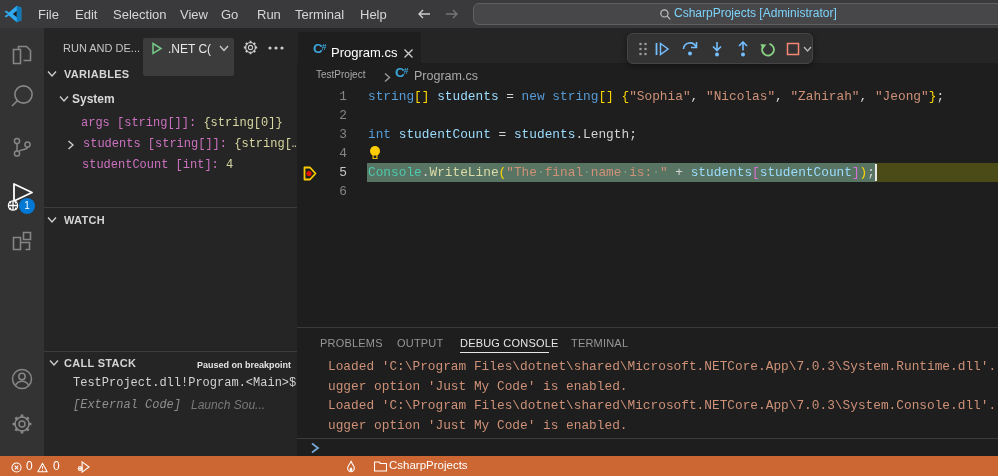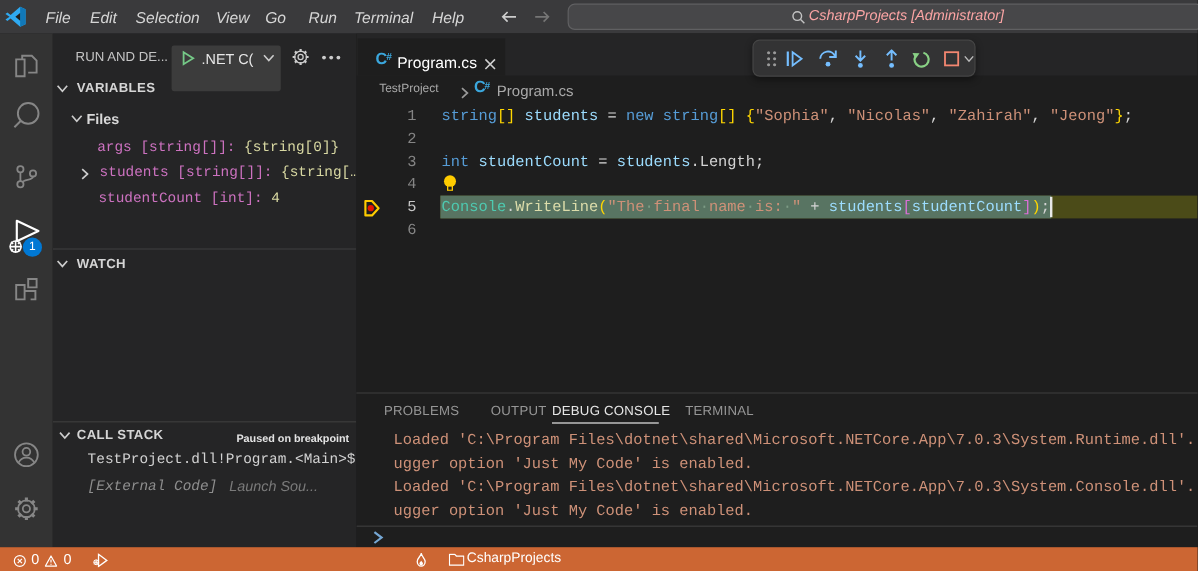--- a/index.html
+++ b/index.html
@@ -1,25 +1,25 @@
 <!DOCTYPE html>
 <html><head>
 <meta charset="utf-8">
 <style>
   * { margin:0; padding:0; box-sizing:border-box; }
   html,body { width:998px; height:476px; overflow:hidden; background:#1e1e1e;
     font-family:"Liberation Sans", sans-serif; }
   .abs { position:absolute; }
   .mono { font-family:"Liberation Mono", monospace; }
   
-  #titlebar { position:absolute; left:0; top:0; width:998px; height:28px; background:#3a3a3c;font-style:italic; }
+  #titlebar { position:absolute; left:0; top:0; width:998px; height:28px; background:#3a3a3c; }
   .menu { position:absolute; top:7px; font-size:13px; color:#d6d6d6; }
   #cmdcenter { position:absolute; left:473px; top:3px; width:530px; height:22px;
     background:#474749; border:1px solid #606062; border-radius:6px; }
-  #cmdtext { position:absolute; left:674px; top:6px; font-size:12px; color:#fca5a5; }
+  #cmdtext { position:absolute; left:674px; top:6px; font-size:12px; color:#7dd3fc; }
   
   #activitybar { position:absolute; left:0; top:28px; width:44px; height:428px; background:#333333; }
   
   #sidebar { position:absolute; left:44px; top:28px; width:253px; height:428px; background:#252526; overflow:hidden; }
   .sechead { font-weight:bold; font-size:11px; color:#d5d5d5; letter-spacing:0.3px;text-align:center; }
   .pink { color:#cd72c0; }
   .pale { color:#d8d8a2; }
   
   #editor { position:absolute; left:297px; top:28px; width:701px; height:299px; background:#1e1e1e; overflow:hidden; }
   #tabstrip { position:absolute; left:0; top:0; width:701px; height:35px; background:#252526; }
@@ -154,21 +154,21 @@
       <circle cx="14" cy="2" r="1.6" fill="#cccccc"></circle>
   </svg>
 
   <svg class="abs" style="left:3px;top:42px" width="10" height="8" viewBox="0 0 10 8">
     <path d="M1 1.5 L5 6 L9 1.5" stroke="#cccccc" stroke-width="1.4" fill="none"></path>
   </svg>
   <div class="abs sechead" style="left:20px;top:40px">VARIABLES</div>
   <svg class="abs" style="left:15px;top:67px" width="10" height="8" viewBox="0 0 10 8">
     <path d="M1 1.5 L5 6 L9 1.5" stroke="#cccccc" stroke-width="1.4" fill="none"></path>
   </svg>
-  <div class="abs" style="left:28px;top:64px;font-size:12px;font-weight:bold;color:#d8d8d8">Files</div>
+  <div class="abs" style="left:28px;top:64px;font-size:12px;font-weight:bold;color:#d8d8d8">System</div>
   <div class="abs mono" style="left:37px;top:88px;font-size:12px;white-space:nowrap"><span class="pink">args [string[]]:</span> <span class="pale">{string[0]}</span></div>
   <svg class="abs" style="left:23px;top:112px" width="7" height="10" viewBox="0 0 7 10">
     <path d="M1.5 1 L6 5 L1.5 9" stroke="#cccccc" stroke-width="1.4" fill="none"></path>
   </svg>
   <div class="abs mono" style="left:39px;top:109px;font-size:12px;white-space:nowrap"><span class="pink">students [string[]]:</span> <span class="pale">{string[…</span></div>
   <div class="abs mono" style="left:38px;top:130px;font-size:12px;white-space:nowrap"><span class="pink">studentCount [int]:</span> <span class="pale">4</span></div>
 
   <div class="abs" style="left:0;top:179px;width:253px;border-top:1px solid #3c3c3c"></div>
   <svg class="abs" style="left:3px;top:188px" width="10" height="8" viewBox="0 0 10 8">
     <path d="M1 1.5 L5 6 L9 1.5" stroke="#cccccc" stroke-width="1.4" fill="none"></path>
@@ -270,21 +270,21 @@
   <div class="codeline" style="top:135px"><span class="cls">Console</span>.<span class="fn">WriteLine</span><span class="b1">(</span><span class="str">"The<span class="wsd">·</span>final<span class="wsd">·</span>name<span class="wsd">·</span>is:<span class="wsd">·</span>"</span> + <span class="var">students</span><span class="b2">[</span><span class="var">studentCount</span><span class="b2">]</span><span class="b1">)</span>;</div>
   <div class="abs" style="left:578px;top:136px;width:1.5px;height:17px;background:#e8e8e8"></div>
 
   <svg class="abs" style="left:6px;top:138px" width="14" height="15" viewBox="0 0 14 15">
     <path d="M1.5 1.5 H7 L12.5 7.5 L7 13.5 H1.5 Z" stroke="#ffcc00" stroke-width="1.8" fill="none" stroke-linejoin="round"></path>
     <circle cx="6" cy="7.5" r="2.6" fill="#e51400"></circle>
   </svg>
 </div>
 <div id="panel">
   <div class="ptab" style="left:23px">PROBLEMS</div>
-  <div class="ptab" style="left:112px">OUTPUT</div>
+  <div class="ptab" style="left:100px">OUTPUT</div>
   <div class="ptab" style="left:163px;color:#e7e7e7">DEBUG CONSOLE</div>
   <div class="abs" style="left:163px;top:24px;width:89px;border-top:1px solid #e7e7e7"></div>
   <div class="ptab" style="left:274px">TERMINAL</div>
   <div class="conline" style="top:31px">Loaded 'C:\Program Files\dotnet\shared\Microsoft.NETCore.App\7.0.3\System.Runtime.dll'.</div>
   <div class="conline" style="top:50.5px">ugger option 'Just My Code' is enabled.</div>
   <div class="conline" style="top:70px">Loaded 'C:\Program Files\dotnet\shared\Microsoft.NETCore.App\7.0.3\System.Console.dll'.</div>
   <div class="conline" style="top:89.5px">ugger option 'Just My Code' is enabled.</div>
   <div class="abs" style="left:0;top:110px;width:701px;border-top:1px solid #3c3c3c"></div>
   <svg class="abs" style="left:13px;top:114px" width="10" height="12" viewBox="0 0 10 12">
     <path d="M2 1.5 L8 6 L2 10.5" stroke="#75a7d4" stroke-width="1.8" fill="none"></path>

